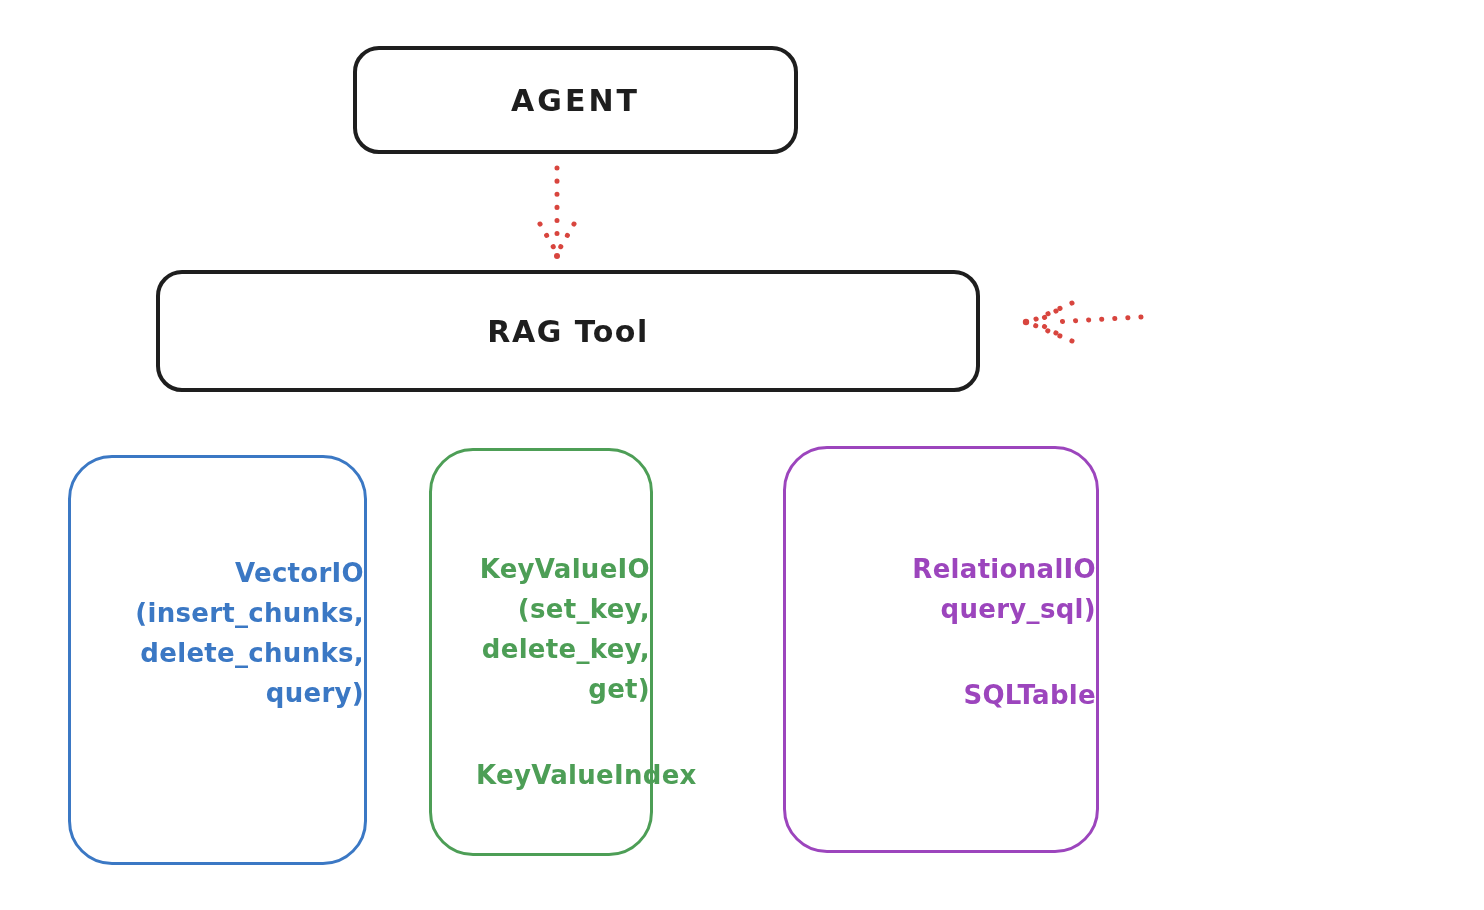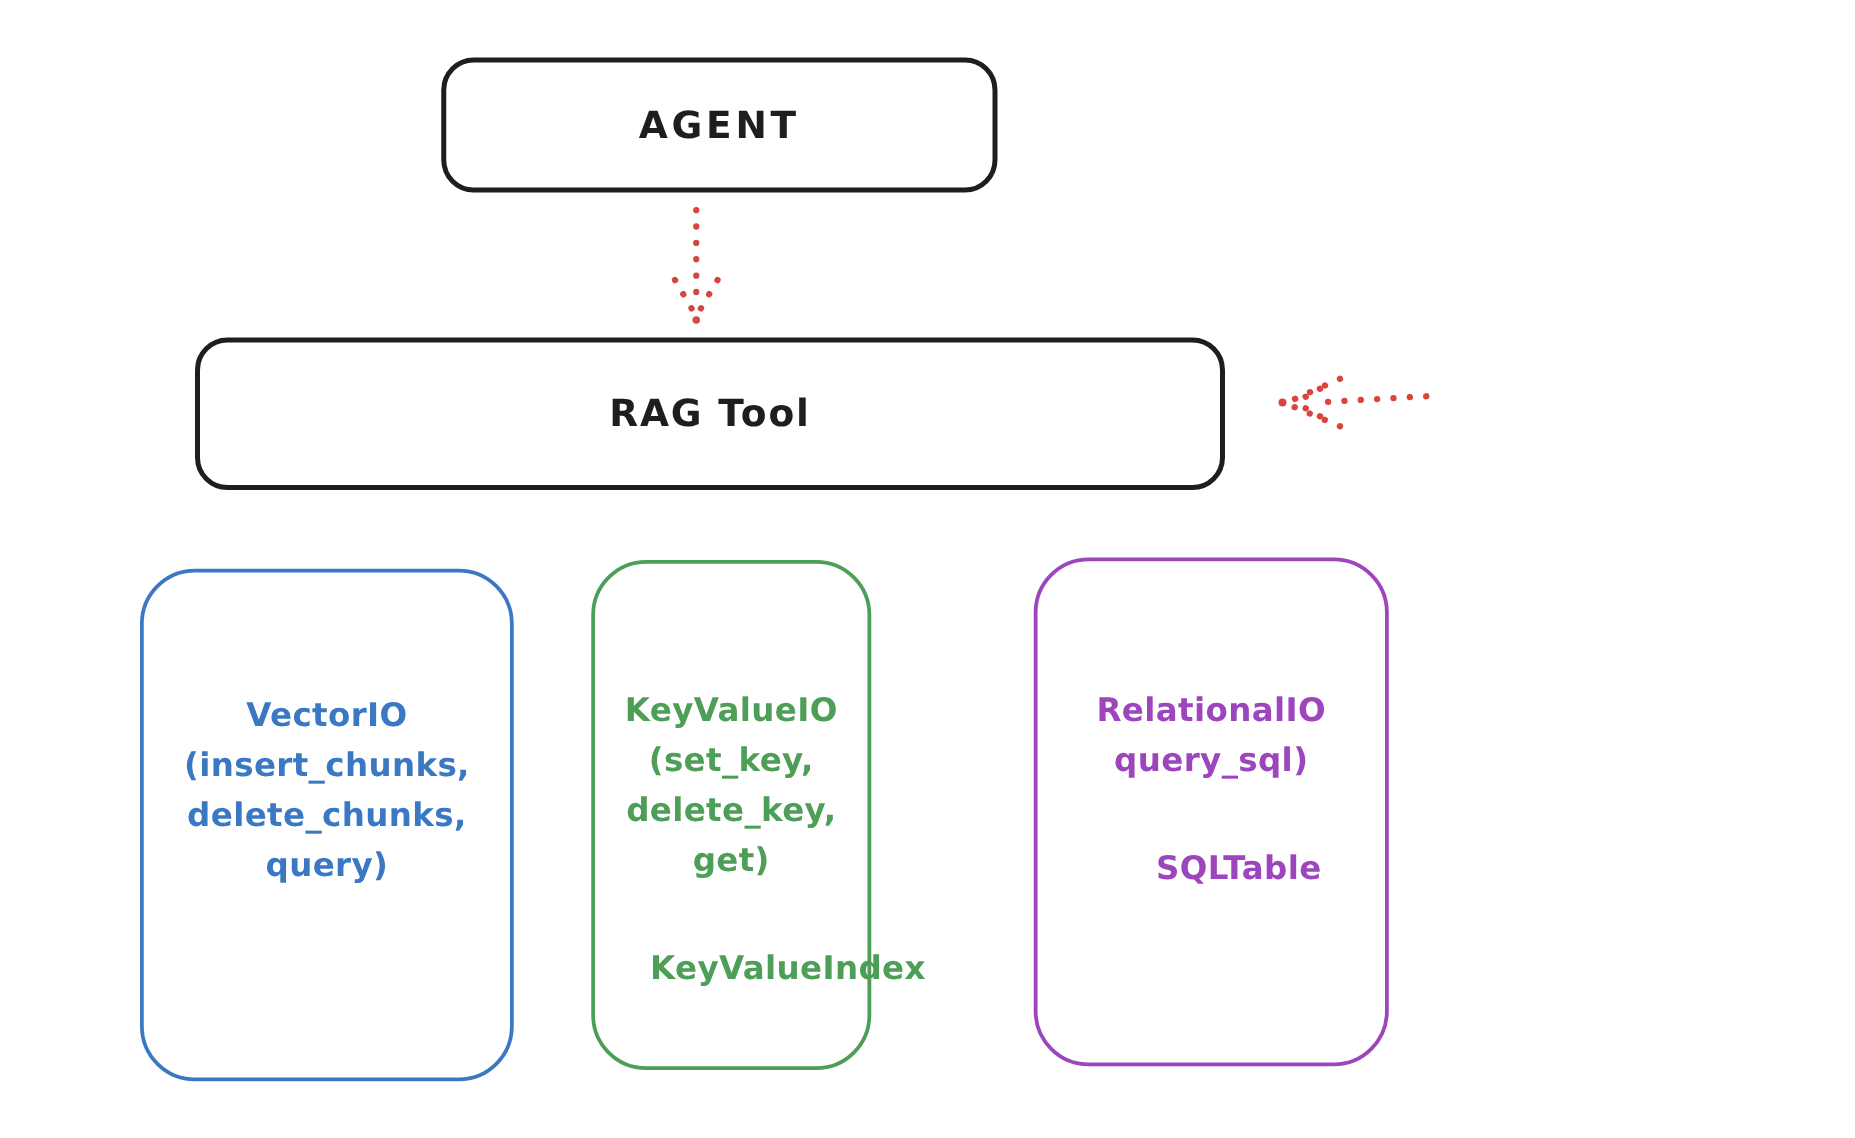--- a/index.html
+++ b/index.html
@@ -40,30 +40,29 @@
   #rag-node .node-label { letter-spacing: 1.5px; }
 
   
   .iobox {
     position: absolute;
     border: 3.5px solid var(--accent, #333);
     border-radius: 44px;
     background: #ffffff;
     box-sizing: border-box;
     color: var(--accent, #333);
-    text-align: center;
+    text-align: right;
     font-weight: 600;
     font-size: 26px;
     line-height: 40px;
     letter-spacing: 0.3px;
-    margin-left: 44px;
   }
   #vector-box     { left: 68px;  top: 455px; width: 299px; height: 410px; padding-top: 95px; }
   #keyvalue-box   { left: 429px; top: 448px; width: 224px; height: 408px; padding-top: 98px; }
-  #relational-box { left: 783px; top: 446px; width: 284px; height: 407px; padding-top: 100px; }
+  #relational-box { left: 783px; top: 446px; width: 316px; height: 407px; padding-top: 100px; }
   .index-label { margin-top: 34px; }
   #keyvalue-box .index-label, #relational-box .index-label { margin-top: 46px; padding-left: 44px; }
 
   
   .annotation {
     position: absolute;
     left: 1140px;
     top: 281px;
     width: 330px;
     text-align: center;

